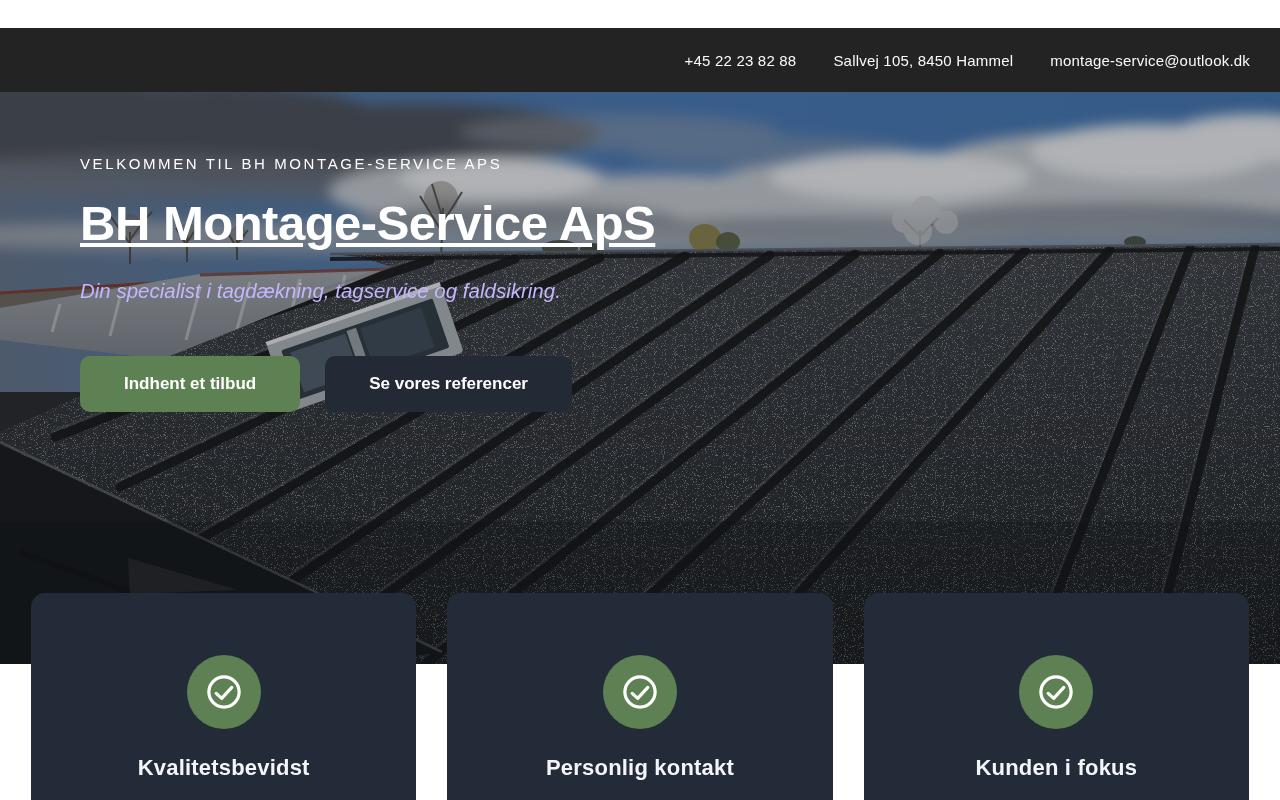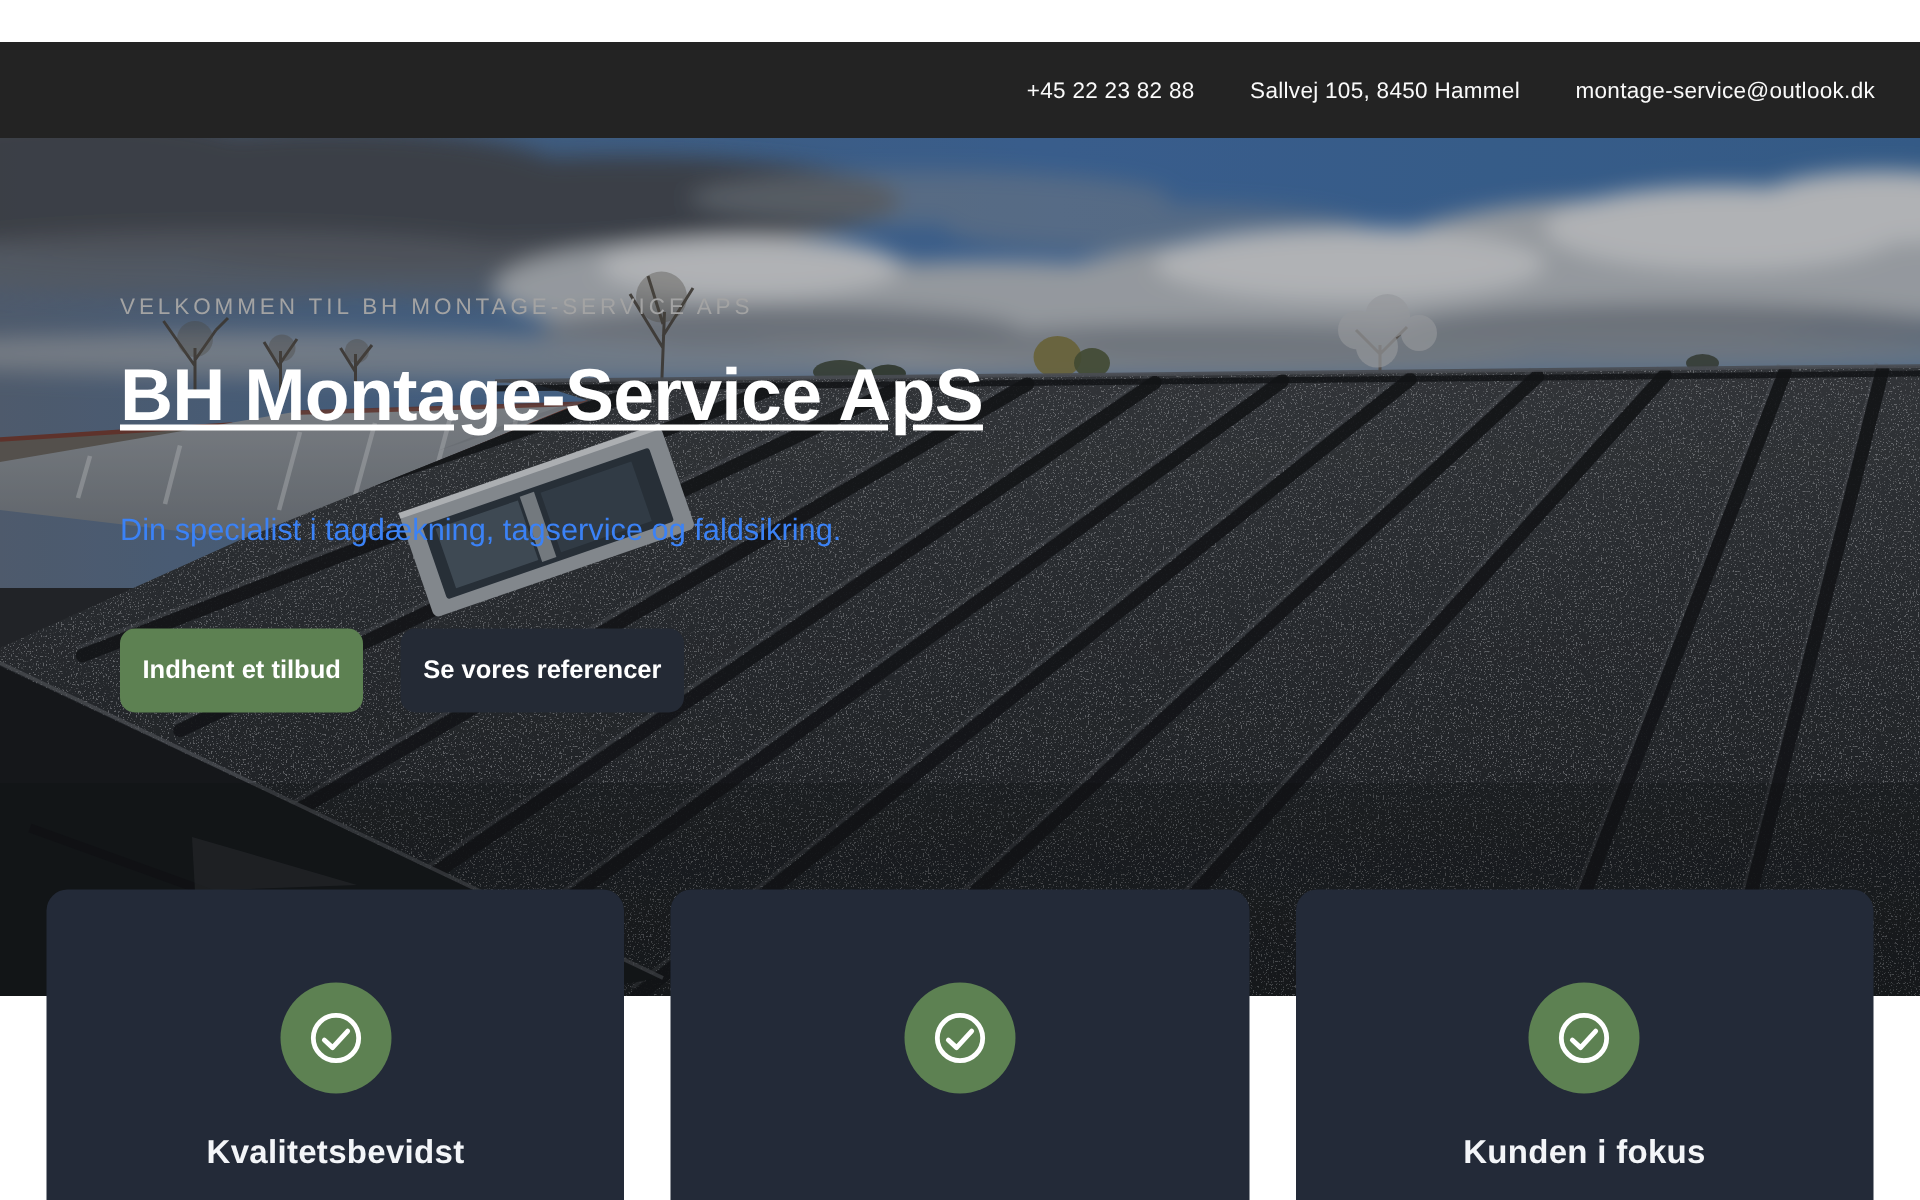--- a/index.html
+++ b/index.html
@@ -10,28 +10,28 @@
   .topbar { height: 64px; background: #232323; display: flex; align-items: center;
     justify-content: flex-end; gap: 37px; padding: 0 30px; margin-top: 28px; }
   .topbar a { color: #fafafa; font-size: 15px; font-weight: 400; letter-spacing: .2px;
     text-decoration: none; cursor: pointer; }
 
   
   .hero { position: relative; height: 572px; background: #2a2d30; overflow: hidden; }
   .hero-bg { position: absolute; inset: 0; width: 1280px; height: 572px; display: block; }
   .hero-overlay { position: absolute; inset: 0; background: rgba(10,12,15,0.27); }
   .hero-content { position: absolute; left: 80px; top: 0; width: 1100px; }
-  .eyebrow { margin-top: 103px; font-size: 15px; line-height: 20px; letter-spacing: 2.6px;
-    color: #a3a3a3; font-weight: 400; }
+  .eyebrow { margin-top: 62px; font-size: 15px; line-height: 20px; letter-spacing: 2.6px;
+    color: #ffffff; font-weight: 400; }
   .hero-content h1 { margin-top: 20px; font-size: 49px; line-height: 1.2; font-weight: 700;
     color: #ffffff; letter-spacing: -0.5px; text-decoration: underline; }
-  .subtitle { margin-top: 45px; font-size: 20.5px; line-height: 30px; color: #3b82f6;
-    font-weight: 400; }
+  .subtitle { margin-top: 23px; font-size: 20.5px; line-height: 30px; color: #c4b5fd;
+    font-weight: 400; font-style: italic; }
   .hero-buttons { margin-top: 50px; display: flex; gap: 25px; }
-  .btn { display: inline-block; padding: 17px 15px; border-radius: 10px; font-size: 17px;
+  .btn { display: inline-block; padding: 17px 44px; border-radius: 10px; font-size: 17px;
     font-weight: 700; color: #ffffff; text-decoration: none; line-height: 22px; cursor: pointer; }
   .btn-green { background: #5d8152; }
   .btn-dark  { background: #242a35; }
 
   
   .features { position: relative; z-index: 2; margin-top: -71px; display: flex;
     gap: 31px; padding: 0 31px; }
   .card { flex: 1; background: #232a38; border-radius: 14px; height: 300px;
     display: flex; flex-direction: column; align-items: center; }
   .icon-circle { margin-top: 62px; width: 74px; height: 74px; border-radius: 50%;
@@ -243,20 +243,21 @@
     <h3>Kvalitetsbevidst</h3>
   </div>
 
   <div class="card">
     <div class="icon-circle">
       <svg width="44" height="44" viewBox="0 0 48 48" fill="none">
         <circle cx="24" cy="24" r="16.5" stroke="#ffffff" stroke-width="3.5"></circle>
         <path d="M15.5 25.5 L21.5 31 L32.5 19" stroke="#ffffff" stroke-width="3.5" stroke-linecap="round" stroke-linejoin="round"></path>
       </svg>
     </div>
+    <h3>Personlig kontakt</h3>
   </div>
 
   <div class="card">
     <div class="icon-circle">
       <svg width="44" height="44" viewBox="0 0 48 48" fill="none">
         <circle cx="24" cy="24" r="16.5" stroke="#ffffff" stroke-width="3.5"></circle>
         <path d="M15.5 25.5 L21.5 31 L32.5 19" stroke="#ffffff" stroke-width="3.5" stroke-linecap="round" stroke-linejoin="round"></path>
       </svg>
     </div>
     <h3>Kunden i fokus</h3>

